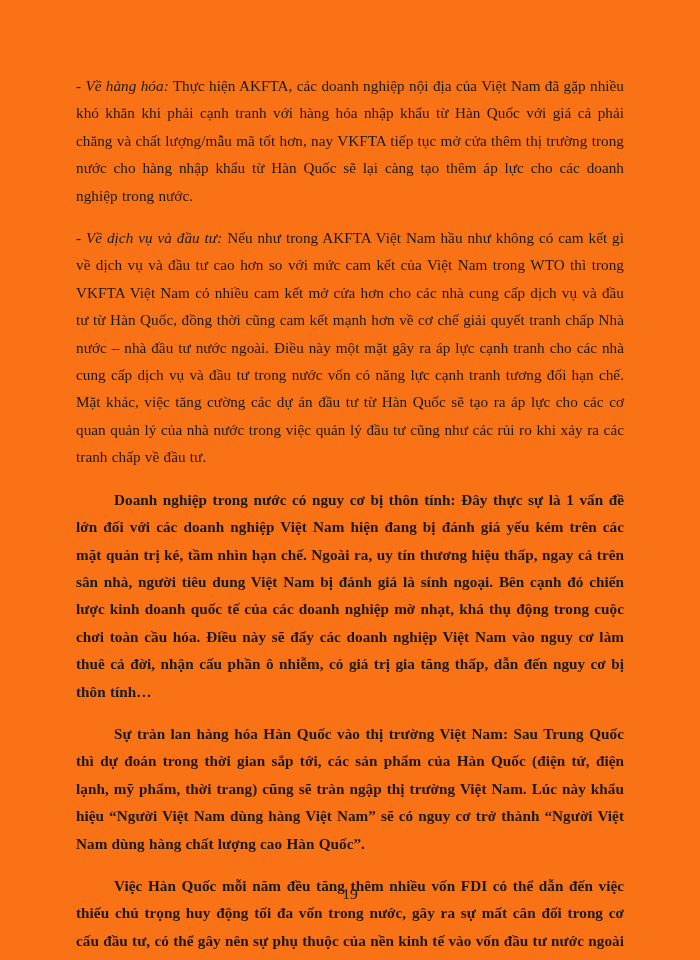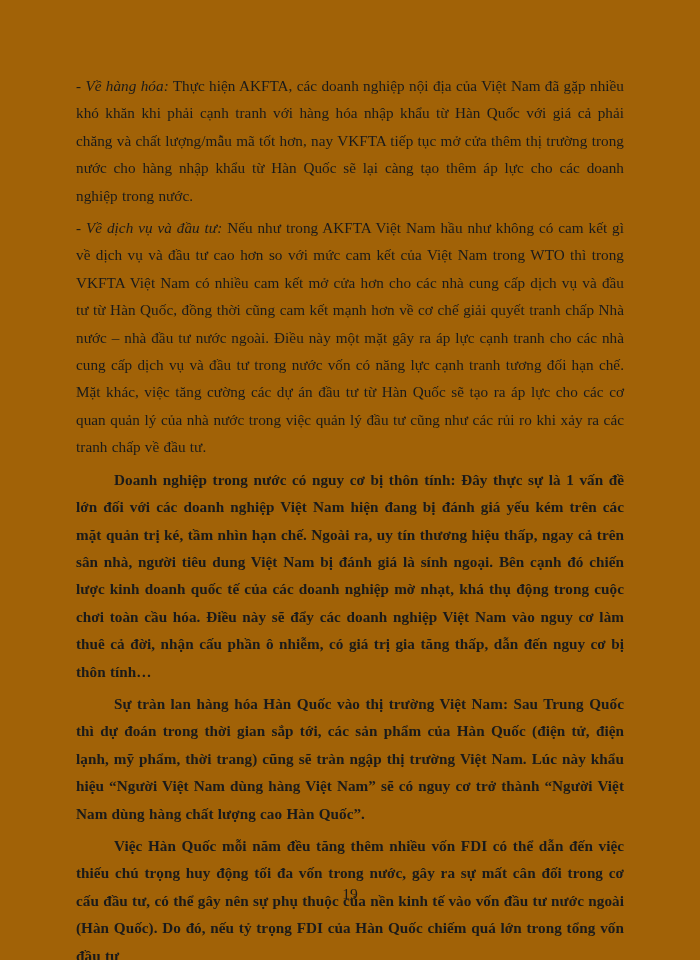--- a/index.html
+++ b/index.html
@@ -9,21 +9,21 @@
     background: #ffffff;
   }
   body {
     font-family: "Liberation Serif", "DejaVu Serif", serif;
     color: #1a1a1a;
   }
   .page {
     position: relative;
     width: 700px;
     height: 960px;
-    background: #a16207;
+    background: #f97316;
     overflow: hidden;
     box-sizing: border-box;
   }
   .text-column {
     position: absolute;
     left: 76px;
     top: 72px;
     width: 548px;
   }
   p.para {
@@ -38,21 +38,21 @@
   }
   p.dash-para {
     text-indent: 0;
     margin-top: 0;
   }
   p.indent-para {
     text-indent: 38px;
     font-weight: bold;
   }
   p.spacer-before {
-    margin-top: 5px;
+    margin-top: 15px;
   }
   .lead-italic {
     font-style: italic;
   }
   .page-number {
     position: absolute;
     left: 0;
     right: 0;
     top: 884px;
     text-align: center;

